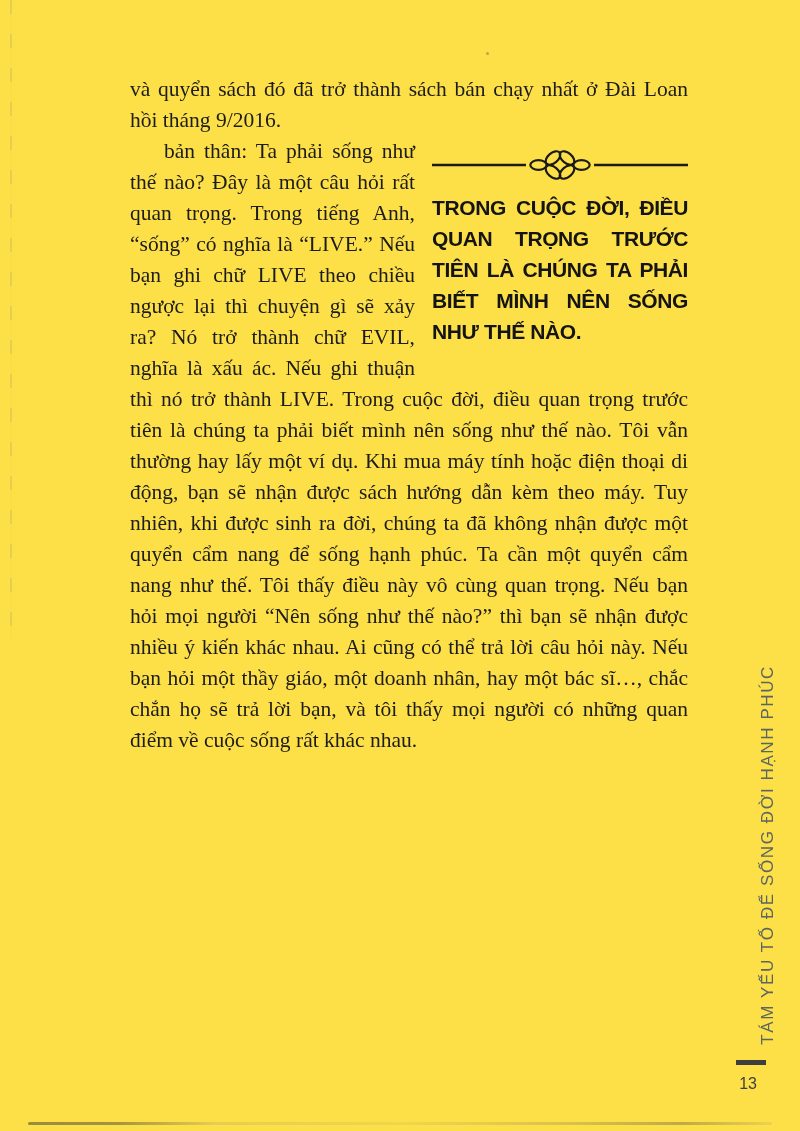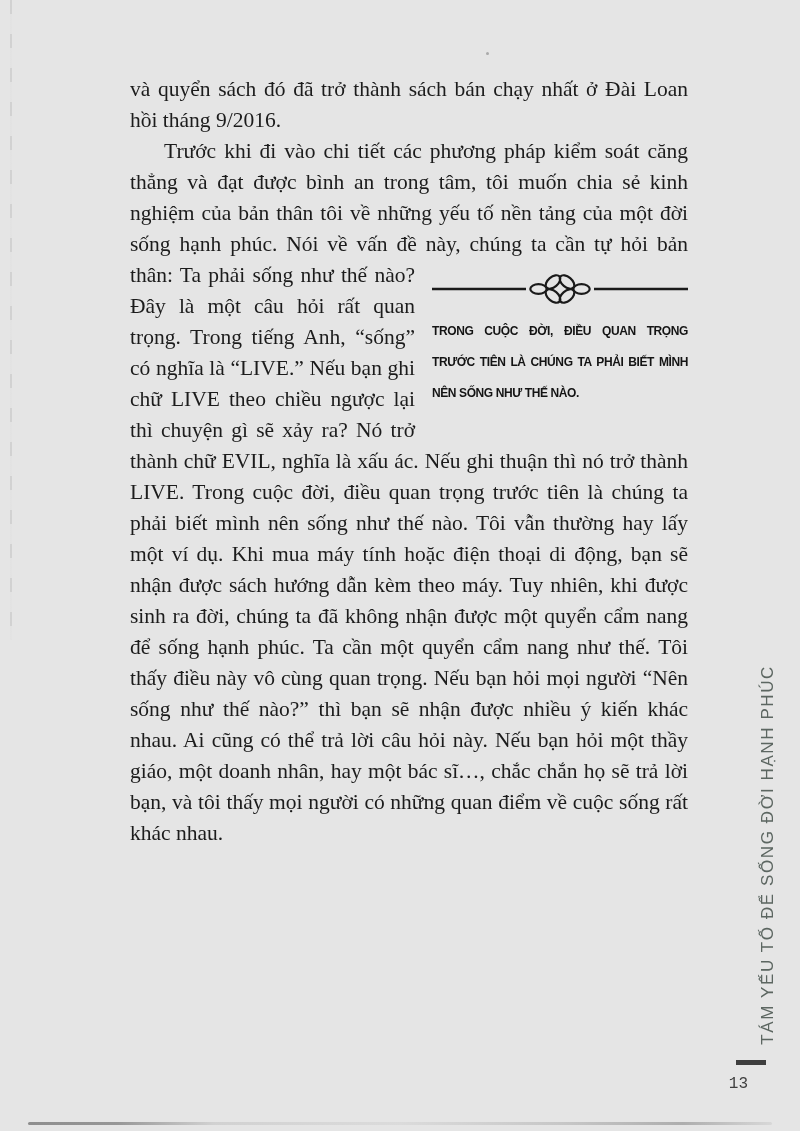--- a/index.html
+++ b/index.html
@@ -6,21 +6,21 @@
   html, body { margin: 0; padding: 0; }
   body {
     width: 800px; height: 1131px;
     background: #ffffff;
     position: relative;
     overflow: hidden;
     font-family: "Liberation Serif", "DejaVu Serif", serif;
   }
   .page {
     position: absolute; inset: 0;
-    background: #e5e5e5;
+    background: #fde047;
   }
 
   
   .content {
     position: absolute;
     left: 130px; top: 74px;
     width: 558px;
     font-size: 21.5px;
     line-height: 31px;
     color: #1c1c1c;
@@ -37,21 +37,21 @@
     width: 256px;
     margin: 8px 0 28px 17px;
     text-indent: 0;
   }
   .pq-rule { display: block; width: 256px; height: 42px; }
   .pq-text {
     display: block;
     margin-top: 6px;
     font-family: "Liberation Sans", "DejaVu Sans", sans-serif;
     font-weight: bold;
-    font-size: 12px;
+    font-size: 21px;
     line-height: 31px;
     letter-spacing: -0.4px;
     color: #141414;
     text-align: justify;
   }
 
   
   .sidebar-title {
     position: absolute;
     right: 22px; bottom: 86px;
@@ -66,22 +66,22 @@
 
   
   .pn-bar {
     position: absolute;
     right: 34px; bottom: 66px;
     width: 30px; height: 5px;
     background: #3e3e3e;
   }
   .pn {
     position: absolute;
-    right: 52px; bottom: 38px;
-    font-family: Liberation Mono, monospace;
+    right: 43px; bottom: 38px;
+    font-family: Liberation Sans, sans-serif;
     font-size: 16px;
     color: #3f3f3f;
   }
 
   
   .scan-bottom {
     position: absolute;
     left: 28px; right: 28px; bottom: 6px;
     height: 3px; border-radius: 2px;
     background: linear-gradient(90deg,
@@ -111,21 +111,21 @@
 
 <div class="page">
 
   <div class="content">
 
     <p class="para para-cont">
       <span>và quyển sách đó đã trở thành sách bán chạy nhất ở Đài Loan hồi tháng 9/2016.</span>
     </p>
 
     <p class="para para-new">
-      <span>Trước khi đi vào chi tiết các phương pháp kiểm soát căng thẳng và đạt được bình an trong tâm, tôi muốn chia sẻ kinh nghiệm của bản thân tôi về những yếu tố nền tảng của một đời sống hạnh phúc. Nói về vấn đề này, chúng ta cần tự hỏi </span><span class="pullquote">
+      <span class="pullquote">
           <svg class="pq-rule" viewBox="0 0 256 42" xmlns="http://www.w3.org/2000/svg">
             <g stroke="#1a1a1a" fill="none">
               <line x1="0" y1="21" x2="94" y2="21" stroke-width="2.6"></line>
               <line x1="162" y1="21" x2="256" y2="21" stroke-width="2.6"></line>
               <g transform="translate(128,21)" stroke-width="2.2">
                 <ellipse cx="-21.5" cy="0" rx="8.2" ry="4.8"></ellipse>
                 <ellipse cx="21.5" cy="0" rx="8.2" ry="4.8"></ellipse>
                 <ellipse cx="-7" cy="-7" rx="8.6" ry="5" transform="rotate(-40 -7 -7)"></ellipse>
                 <ellipse cx="7" cy="-7" rx="8.6" ry="5" transform="rotate(40 7 -7)"></ellipse>
                 <ellipse cx="-7" cy="7" rx="8.6" ry="5" transform="rotate(40 -7 7)"></ellipse>

